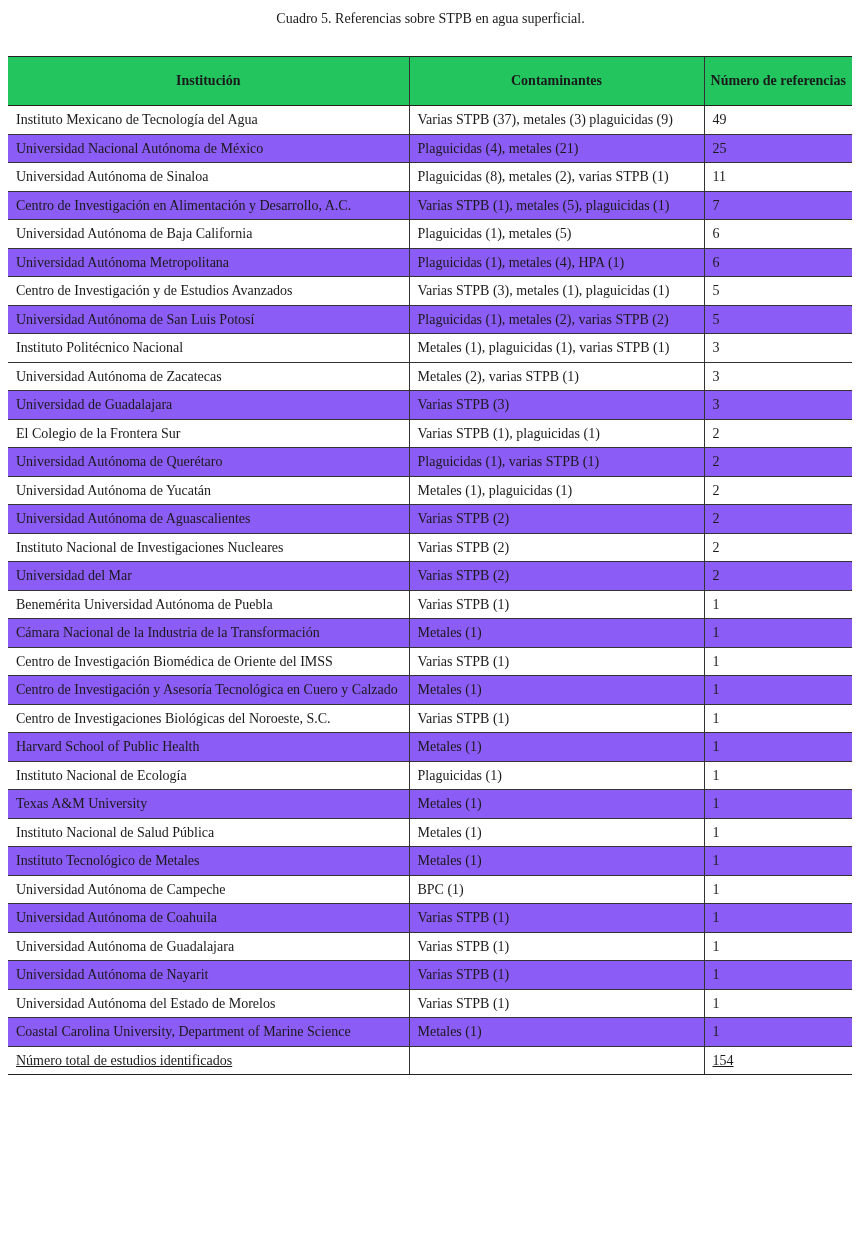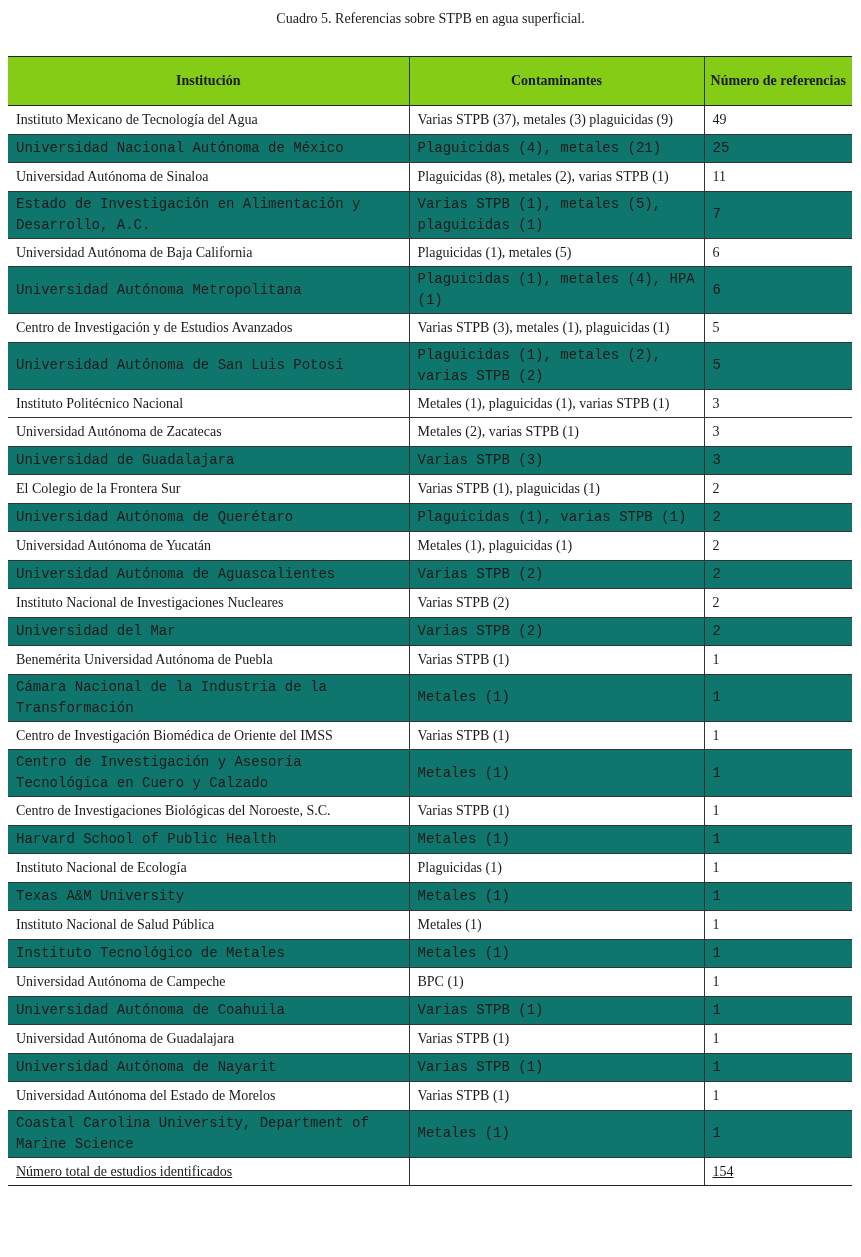--- a/index.html
+++ b/index.html
@@ -14,31 +14,31 @@
     }
     table {
       position: absolute; top: 56px; left: 8px;
       width: 844px; border-collapse: collapse; table-layout: fixed;
       font-size: 14px;
     }
     col.c1 { width: 401px; }
     col.c2 { width: 295px; }
     col.c3 { width: 148px; }
     th {
-      background: #84cc16; font-weight: bold; font-size: 14px;
+      background: #22c55e; font-weight: bold; font-size: 14px;
       border-top: 1.5px solid #222; border-bottom: 1.5px solid #222;
       height: 48px; text-align: center; padding: 0 6px; line-height: 20px;
     }
     th + th, td + td { border-left: 1px solid #333; }
     td {
       border-bottom: 1px solid #333; padding: 2px 8px; line-height: 21px;
       vertical-align: middle; height: 23.5px;
     }
     td.num { text-align: left; }
-    tr.alt td { background: #0f766e; font-family: Liberation Mono, monospace; }
+    tr.alt td { background: #8b5cf6; }
     tr.total td { border-bottom: 1.5px solid #222; text-decoration: underline; }
   </style>
 </head>
 <body>
 
 <div class="caption">Cuadro 5. Referencias sobre STPB en agua superficial.</div>
 
 <table>
   <colgroup>
       <col class="c1">
@@ -62,21 +62,21 @@
         <td>Universidad Nacional Autónoma de México</td>
         <td>Plaguicidas (4), metales (21)</td>
         <td class="num">25</td>
       </tr>
       <tr>
         <td>Universidad Autónoma de Sinaloa</td>
         <td>Plaguicidas (8), metales (2), varias STPB (1)</td>
         <td class="num">11</td>
       </tr>
       <tr class="alt">
-        <td>Estado de Investigación en Alimentación y Desarrollo, A.C.</td>
+        <td>Centro de Investigación en Alimentación y Desarrollo, A.C.</td>
         <td>Varias STPB (1), metales (5), plaguicidas (1)</td>
         <td class="num">7</td>
       </tr>
       <tr>
         <td>Universidad Autónoma de Baja California</td>
         <td>Plaguicidas (1), metales (5)</td>
         <td class="num">6</td>
       </tr>
       <tr class="alt">
         <td>Universidad Autónoma Metropolitana</td>

